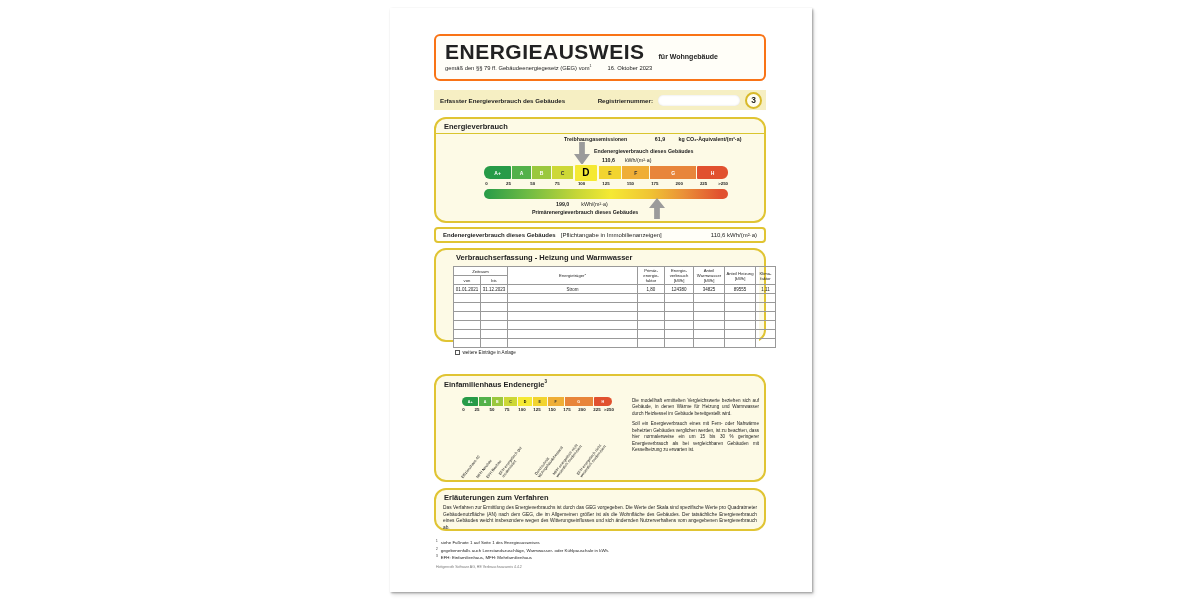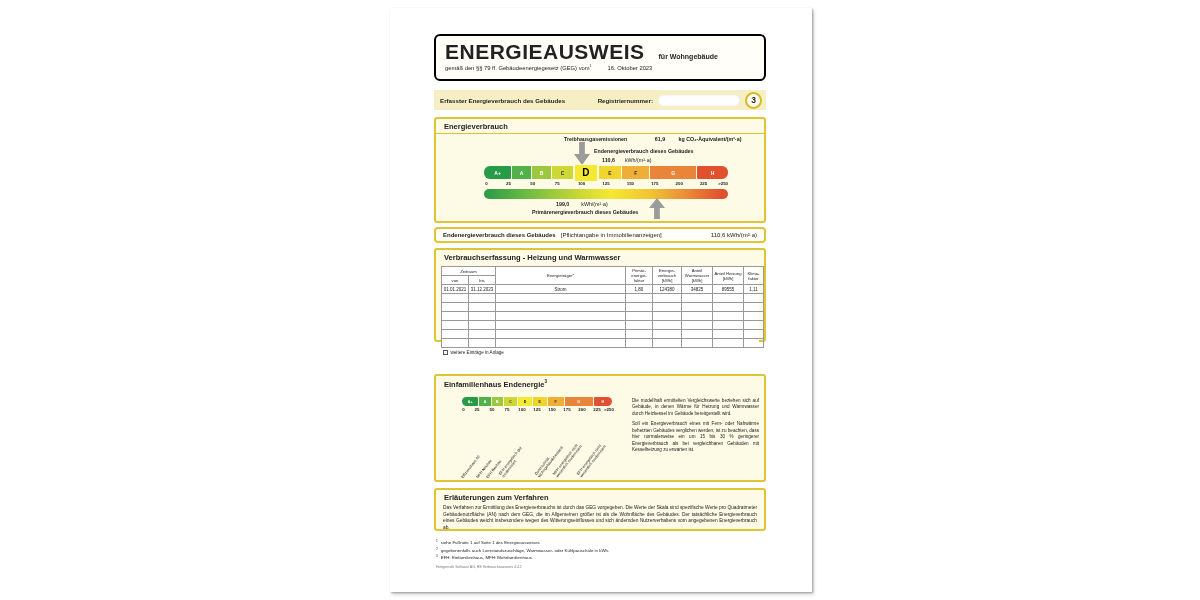--- a/index.html
+++ b/index.html
@@ -1,24 +1,24 @@
 <!DOCTYPE html>
 <html><head>
 <meta charset="utf-8">
 <style>
   * { box-sizing: border-box; margin: 0; padding: 0; }
   html,body { width:1200px; height:600px; background:#fff; font-family:"Liberation Sans", sans-serif; color:#222; }
   body { position:relative; overflow:hidden; }
   .page { position:absolute; left:390px; top:8px; width:422px; height:584px; background:#fff;
           box-shadow: 1px 1px 2px rgba(0,0,0,.35), 2px 3px 4px rgba(0,0,0,.12); }
   .sec { position:absolute; left:44px; width:332px; }
-  .gold { border:2px solid #e0c433; border-radius:3px; background:#fdfae6; }
-
-  
-  .header-box { top:26px; height:47px; background:#fffef8; border:2px solid #000000; border-radius:6px; padding:5px 9px 0 9px; }
+  .gold { border:2px solid #e0c433; border-radius:12px; background:#fdfae6; }
+
+  
+  .header-box { top:26px; height:47px; background:#fffef8; border:2px solid #f97316; border-radius:6px; padding:5px 9px 0 9px; }
   .h-row { display:flex; align-items:baseline; }
   .h-title { font-size:21px; font-weight:bold; letter-spacing:.5px; line-height:1; }
   .h-type { font-size:7px; font-weight:bold; margin-left:14px; }
   .h-sub { font-size:5.8px; margin-top:2px; }
   .h-sub sup { font-size:60%; }
   .h-date { margin-left:16px; }
 
   
   .reg-strip { top:82px; height:20px; background:#f6efc3; display:flex; align-items:center; padding:0 4px 0 6px; position:absolute; }
   .reg-section-label { font-size:6.2px; font-weight:bold; }
@@ -67,21 +67,21 @@
   .prim-val b { margin-right:12px; }
   .prim-label { position:absolute; left:96px; top:90px; font-size:5.3px; font-weight:bold; }
 
   
   .final-strip { top:219px; height:16px; border:2px solid #e0c433; border-radius:4px; background:#fffef8;
                  display:flex; align-items:center; padding:0 7px; position:absolute; font-size:6px; }
   .final-strip .lbl { font-weight:bold; margin-right:5px; }
   .final-strip .val { margin-left:auto; }
 
   
-  .table-box { top:240px; height:94px; position:absolute; padding-bottom:3px; }
+  .table-box { top:240px; height:94px; position:absolute; padding-bottom:3px;padding-left:12px; }
   .tbl-wrap { margin:2px 5px 0 5px; background:#fff; }
   table { width:100%; border-collapse:collapse; table-layout:fixed; }
   th,td { border:1px solid #999; font-size:4.5px; text-align:center; padding:1px; overflow:hidden; }
   th { font-size:4.2px; font-weight:normal; }
   thead tr:first-child th { font-weight:normal; }
   td { height:9px; }
   .chk-row { display:flex; align-items:center; gap:3px; margin:2px 0 0 7px; font-size:4.6px; }
   .chk-box { width:4.5px; height:4.5px; border:1px solid #555; background:#fff; display:inline-block; }
 
   

